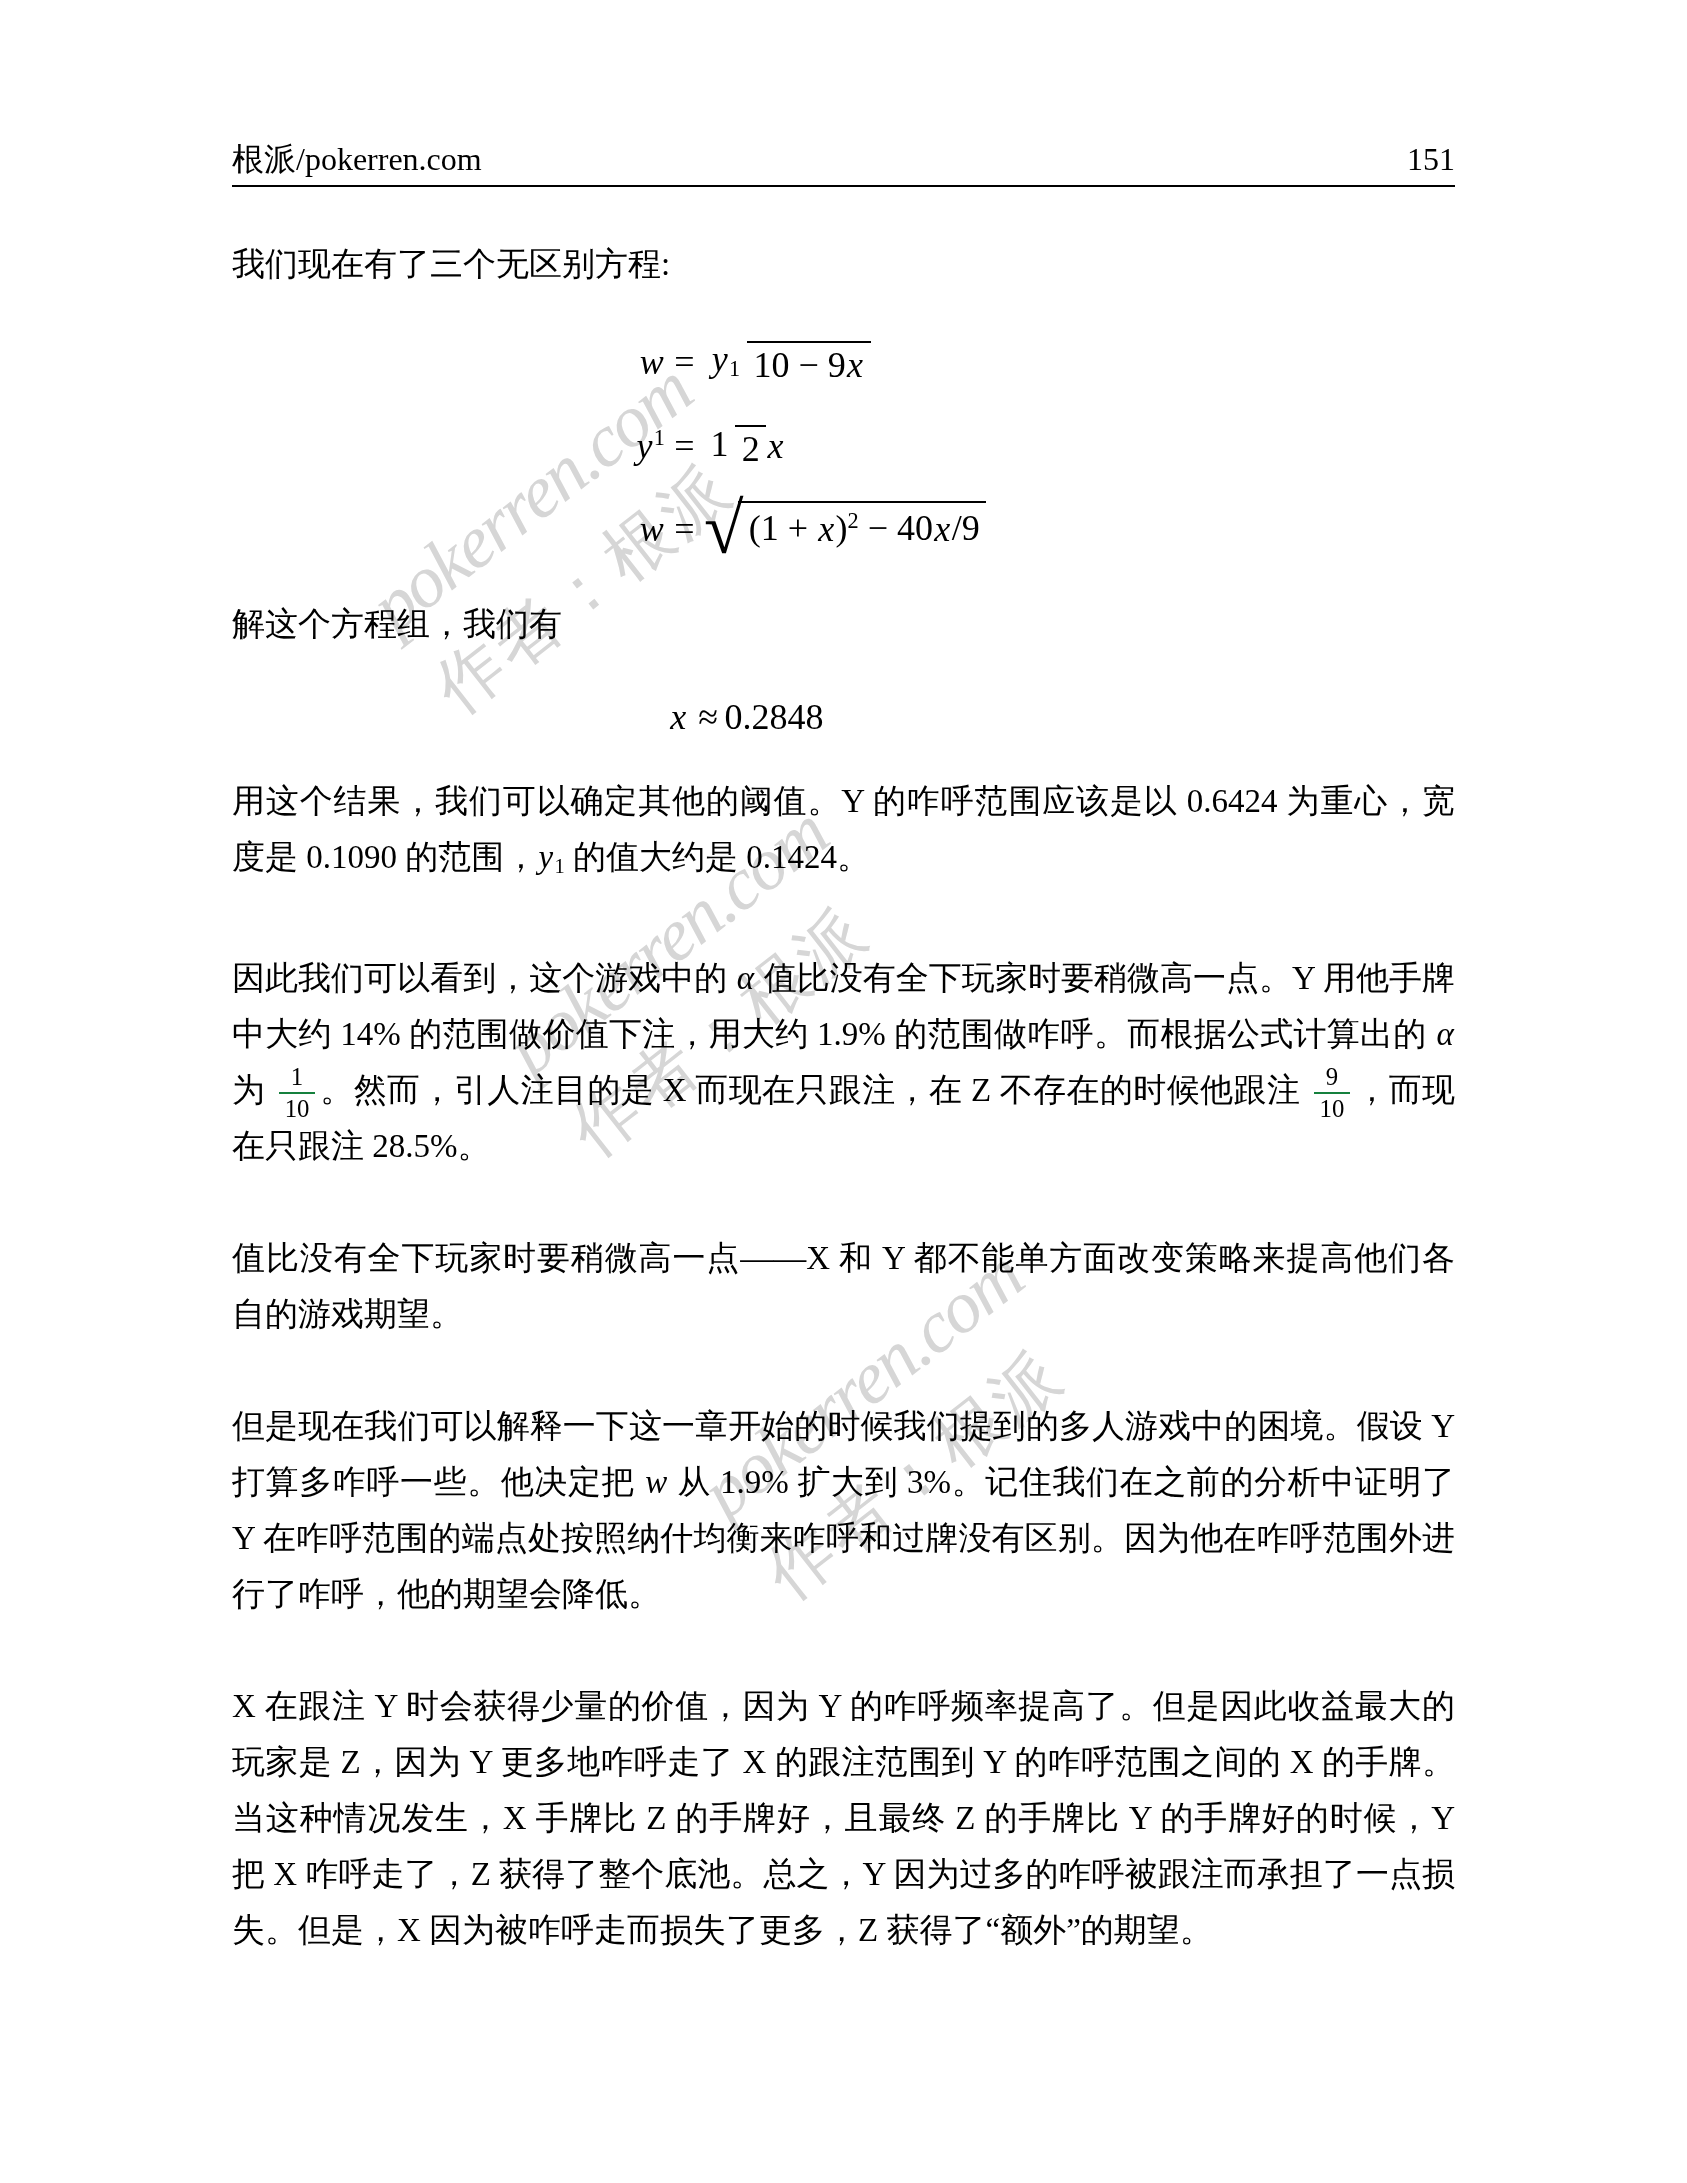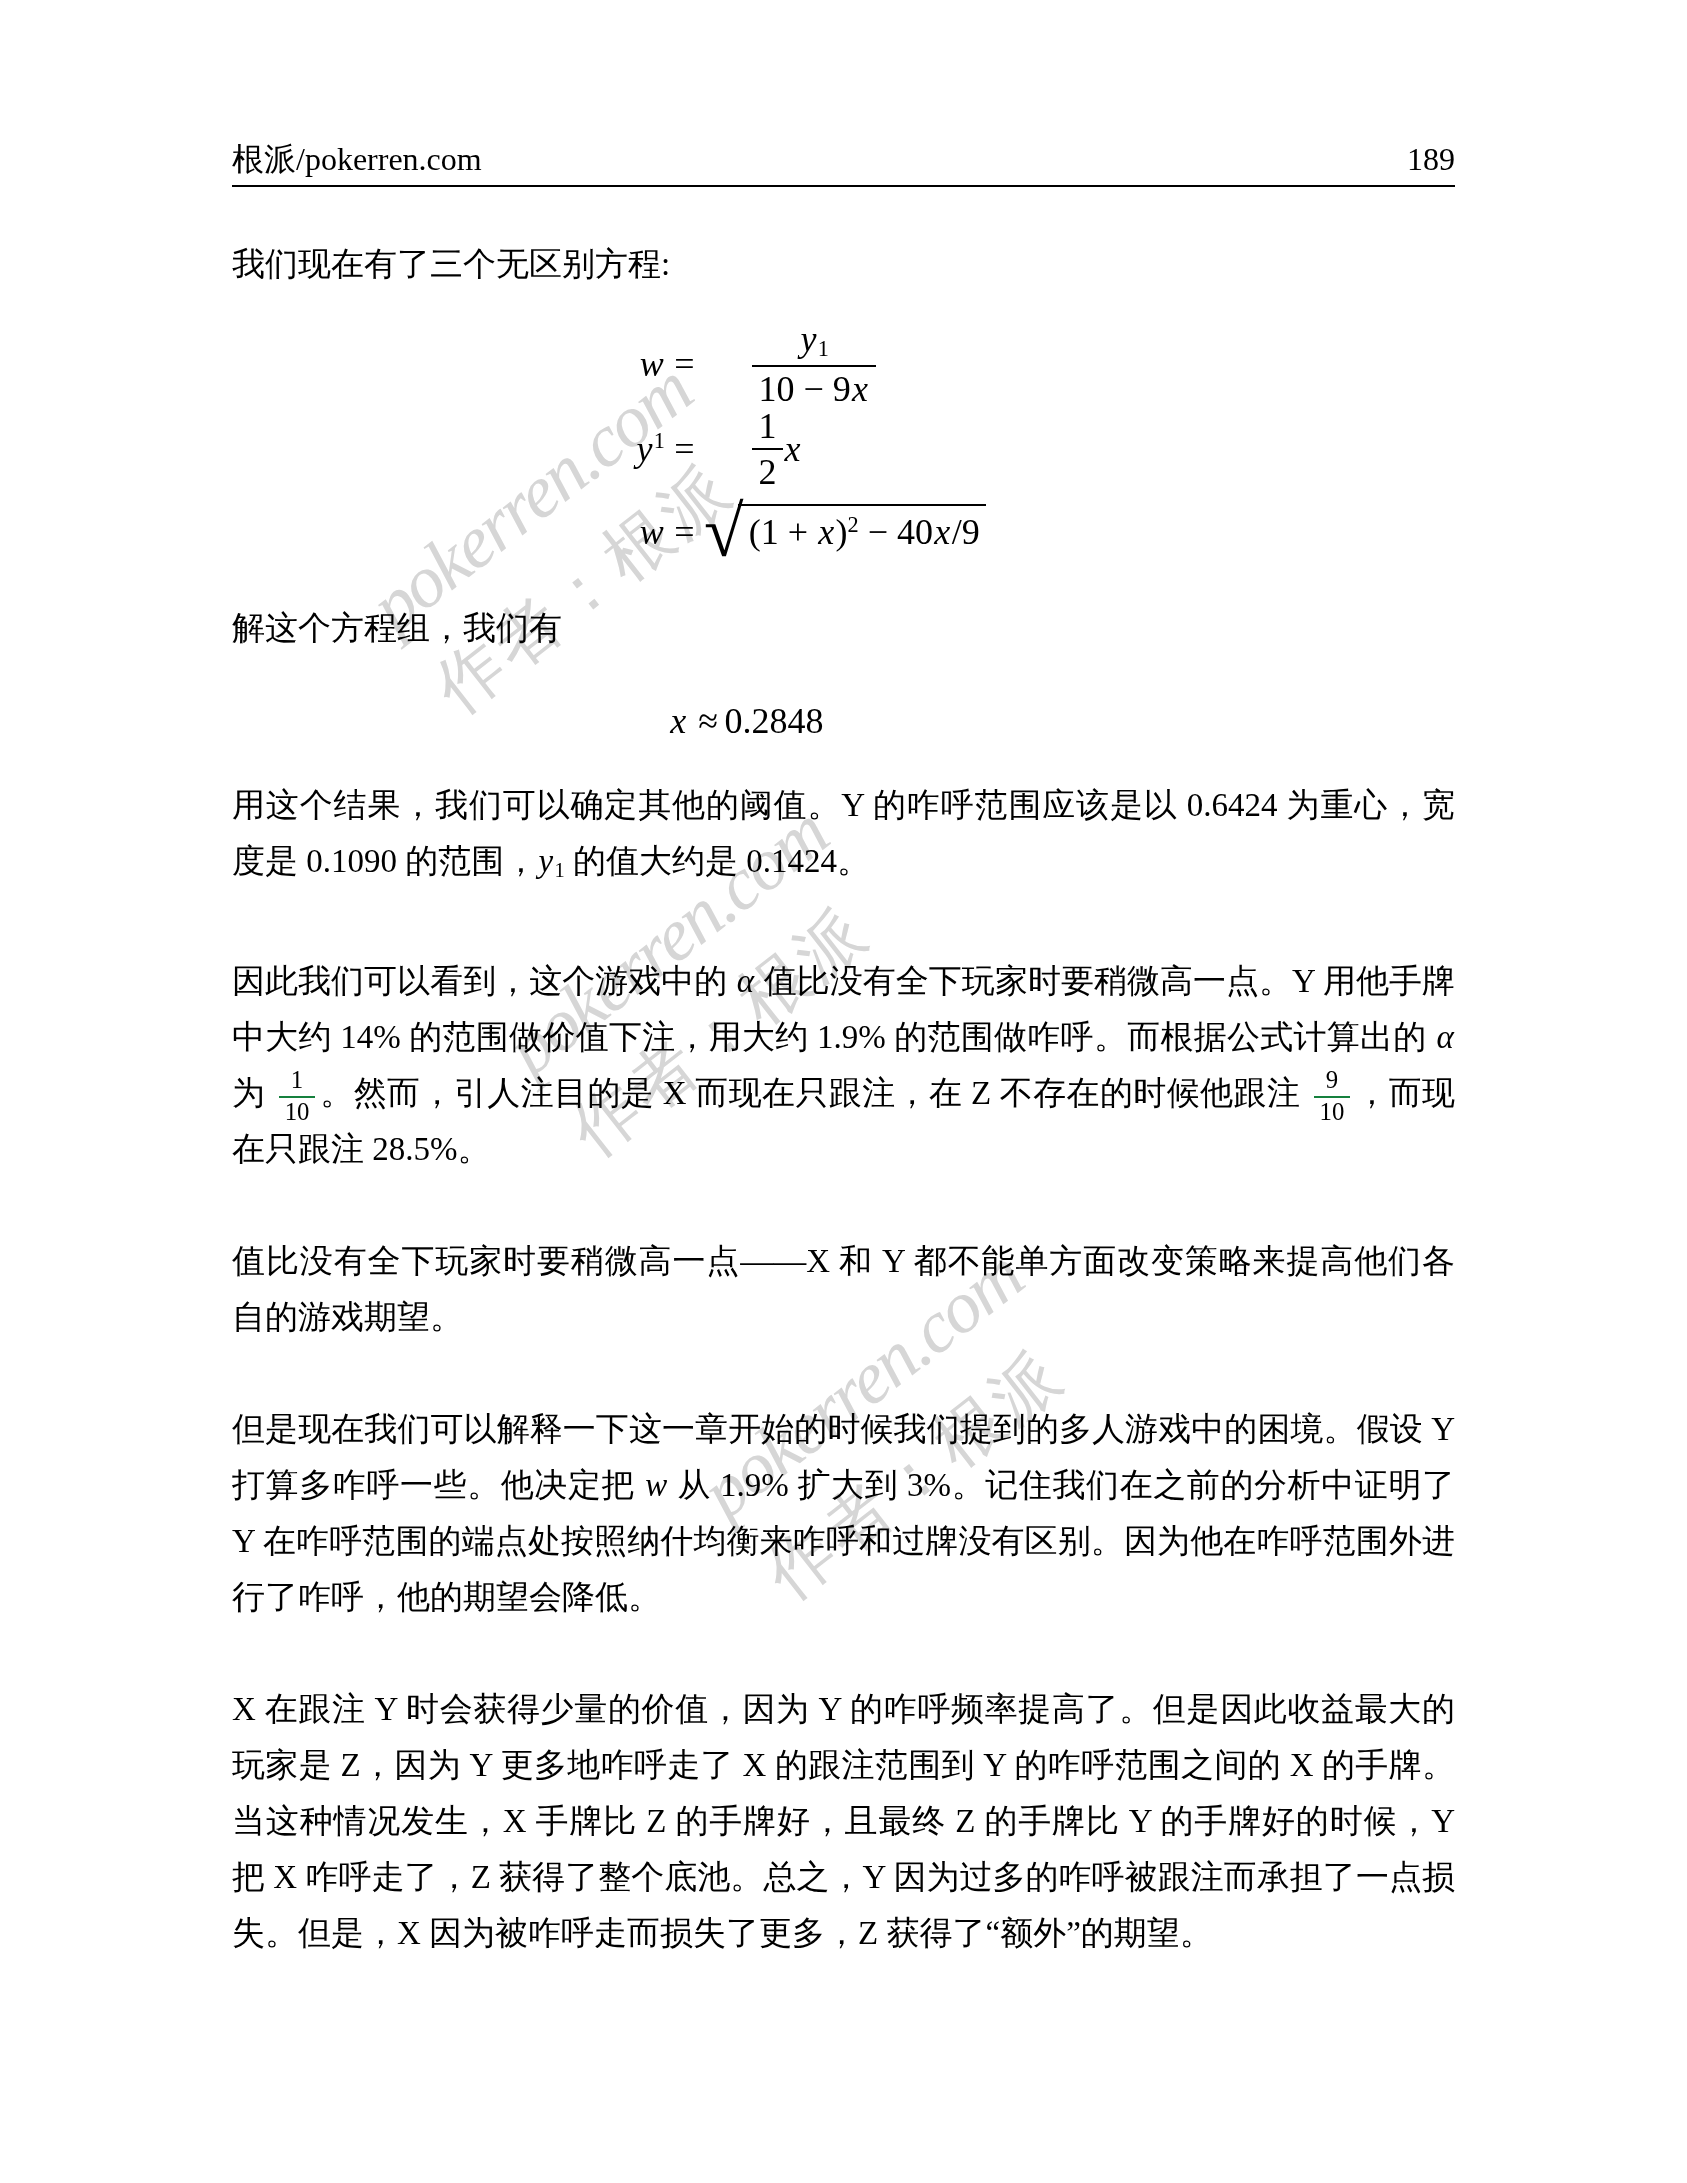--- a/index.html
+++ b/index.html
@@ -84,25 +84,24 @@
     align-items: center;
     min-height: 82px;
     margin-bottom: 1.3px;
   }
   .eq-lhs { display: inline-flex; justify-content: flex-end; min-width: 63px; }
   .eq-rel { margin: 0 9.3px; }
   .eq-rhs { display: inline-flex; align-items: center; }
 
   .frac {
     display: inline-flex;
-    flex-direction: column;
+    flex-direction: row;
     align-items: center;
     vertical-align: middle;
     text-align: left;
-    margin-left: 48px;
   }
   .frac .fnum { display: block; padding: 0 6.6px 4px; line-height: 1.0; }
   .frac .fden { display: block; border-top: 2.6px solid #000; padding: 4px 6.6px 0; line-height: 1.0; }
 
   .ifrac {
     display: inline-flex;
     flex-direction: column;
     align-items: center;
     vertical-align: middle;
     font-size: 0.75em;
@@ -146,21 +145,21 @@
   </div>
   <div class="wm wm3">
     <span class="wm-en">pokerren.com</span>
     <span class="wm-zh">作者：根派</span>
   </div>
 
   <div class="content">
 
     <div class="header">
       <span>根派/pokerren.com</span>
-      <span>189</span>
+      <span>151</span>
     </div>
     <div class="rule"></div>
 
     <p class="para para-first"><span>我们现在有了三个无区别方程:</span></p>
 
     <div class="equations">
 
       <div class="eq">
         <span class="eq-lhs">
             <span class="mi">w</span>

